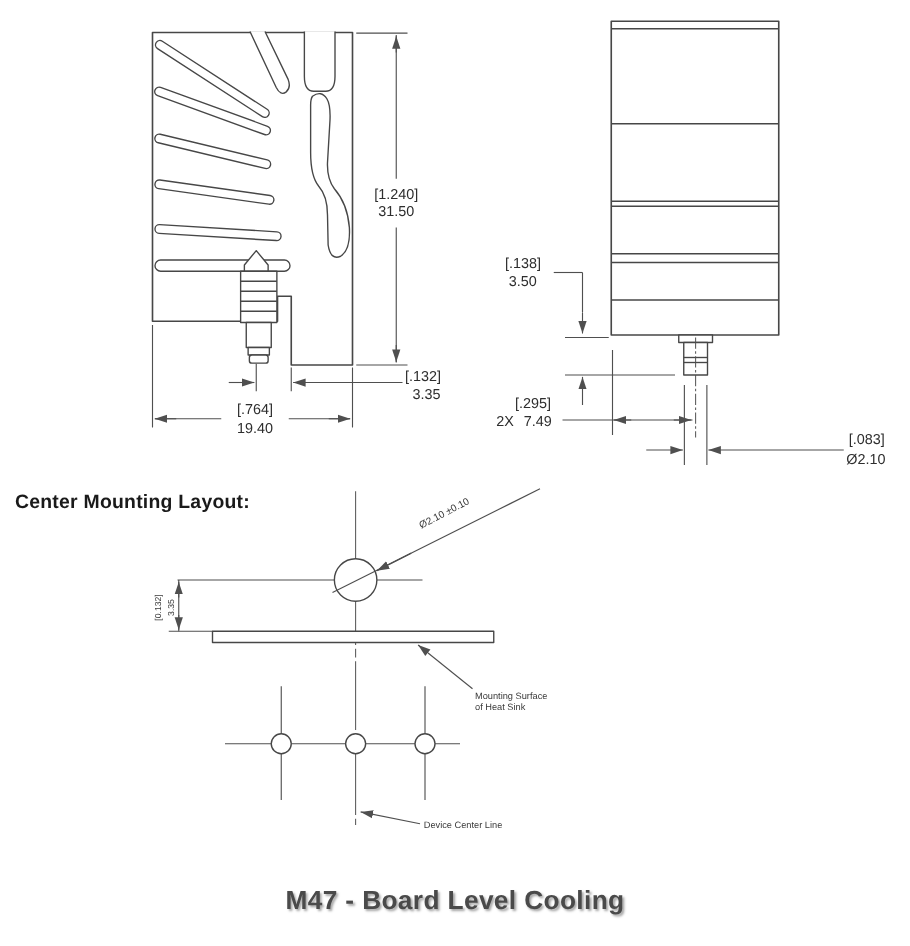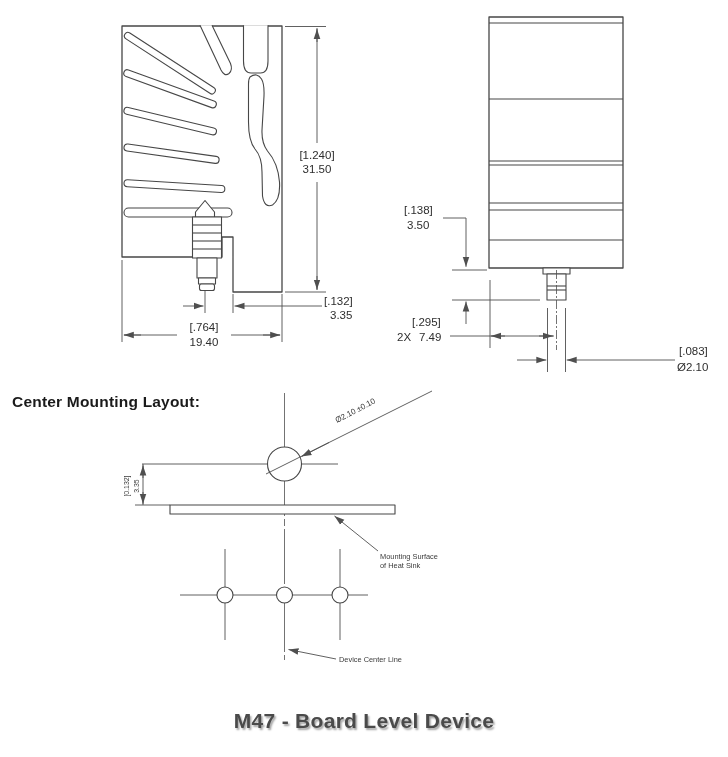--- a/index.html
+++ b/index.html
@@ -184,14 +184,14 @@
         <circle class="part-thin" cx="340" cy="595" r="8" fill="none"></circle>
       </g>
 
       <line class="dim" x1="336" y1="659" x2="288.5" y2="649.5" marker-end="url(#arr)"></line>
       <text class="smalltext" x="339" y="662">Device Center Line</text>
     </g>
   </svg>
 
   <div id="board-heading">Center Mounting Layout:</div>
 
-  <div id="footer-title">M47 - Board Level Device</div>
+  <div id="footer-title">M47 - Board Level Cooling</div>
 </div>
 
 </body></html>

